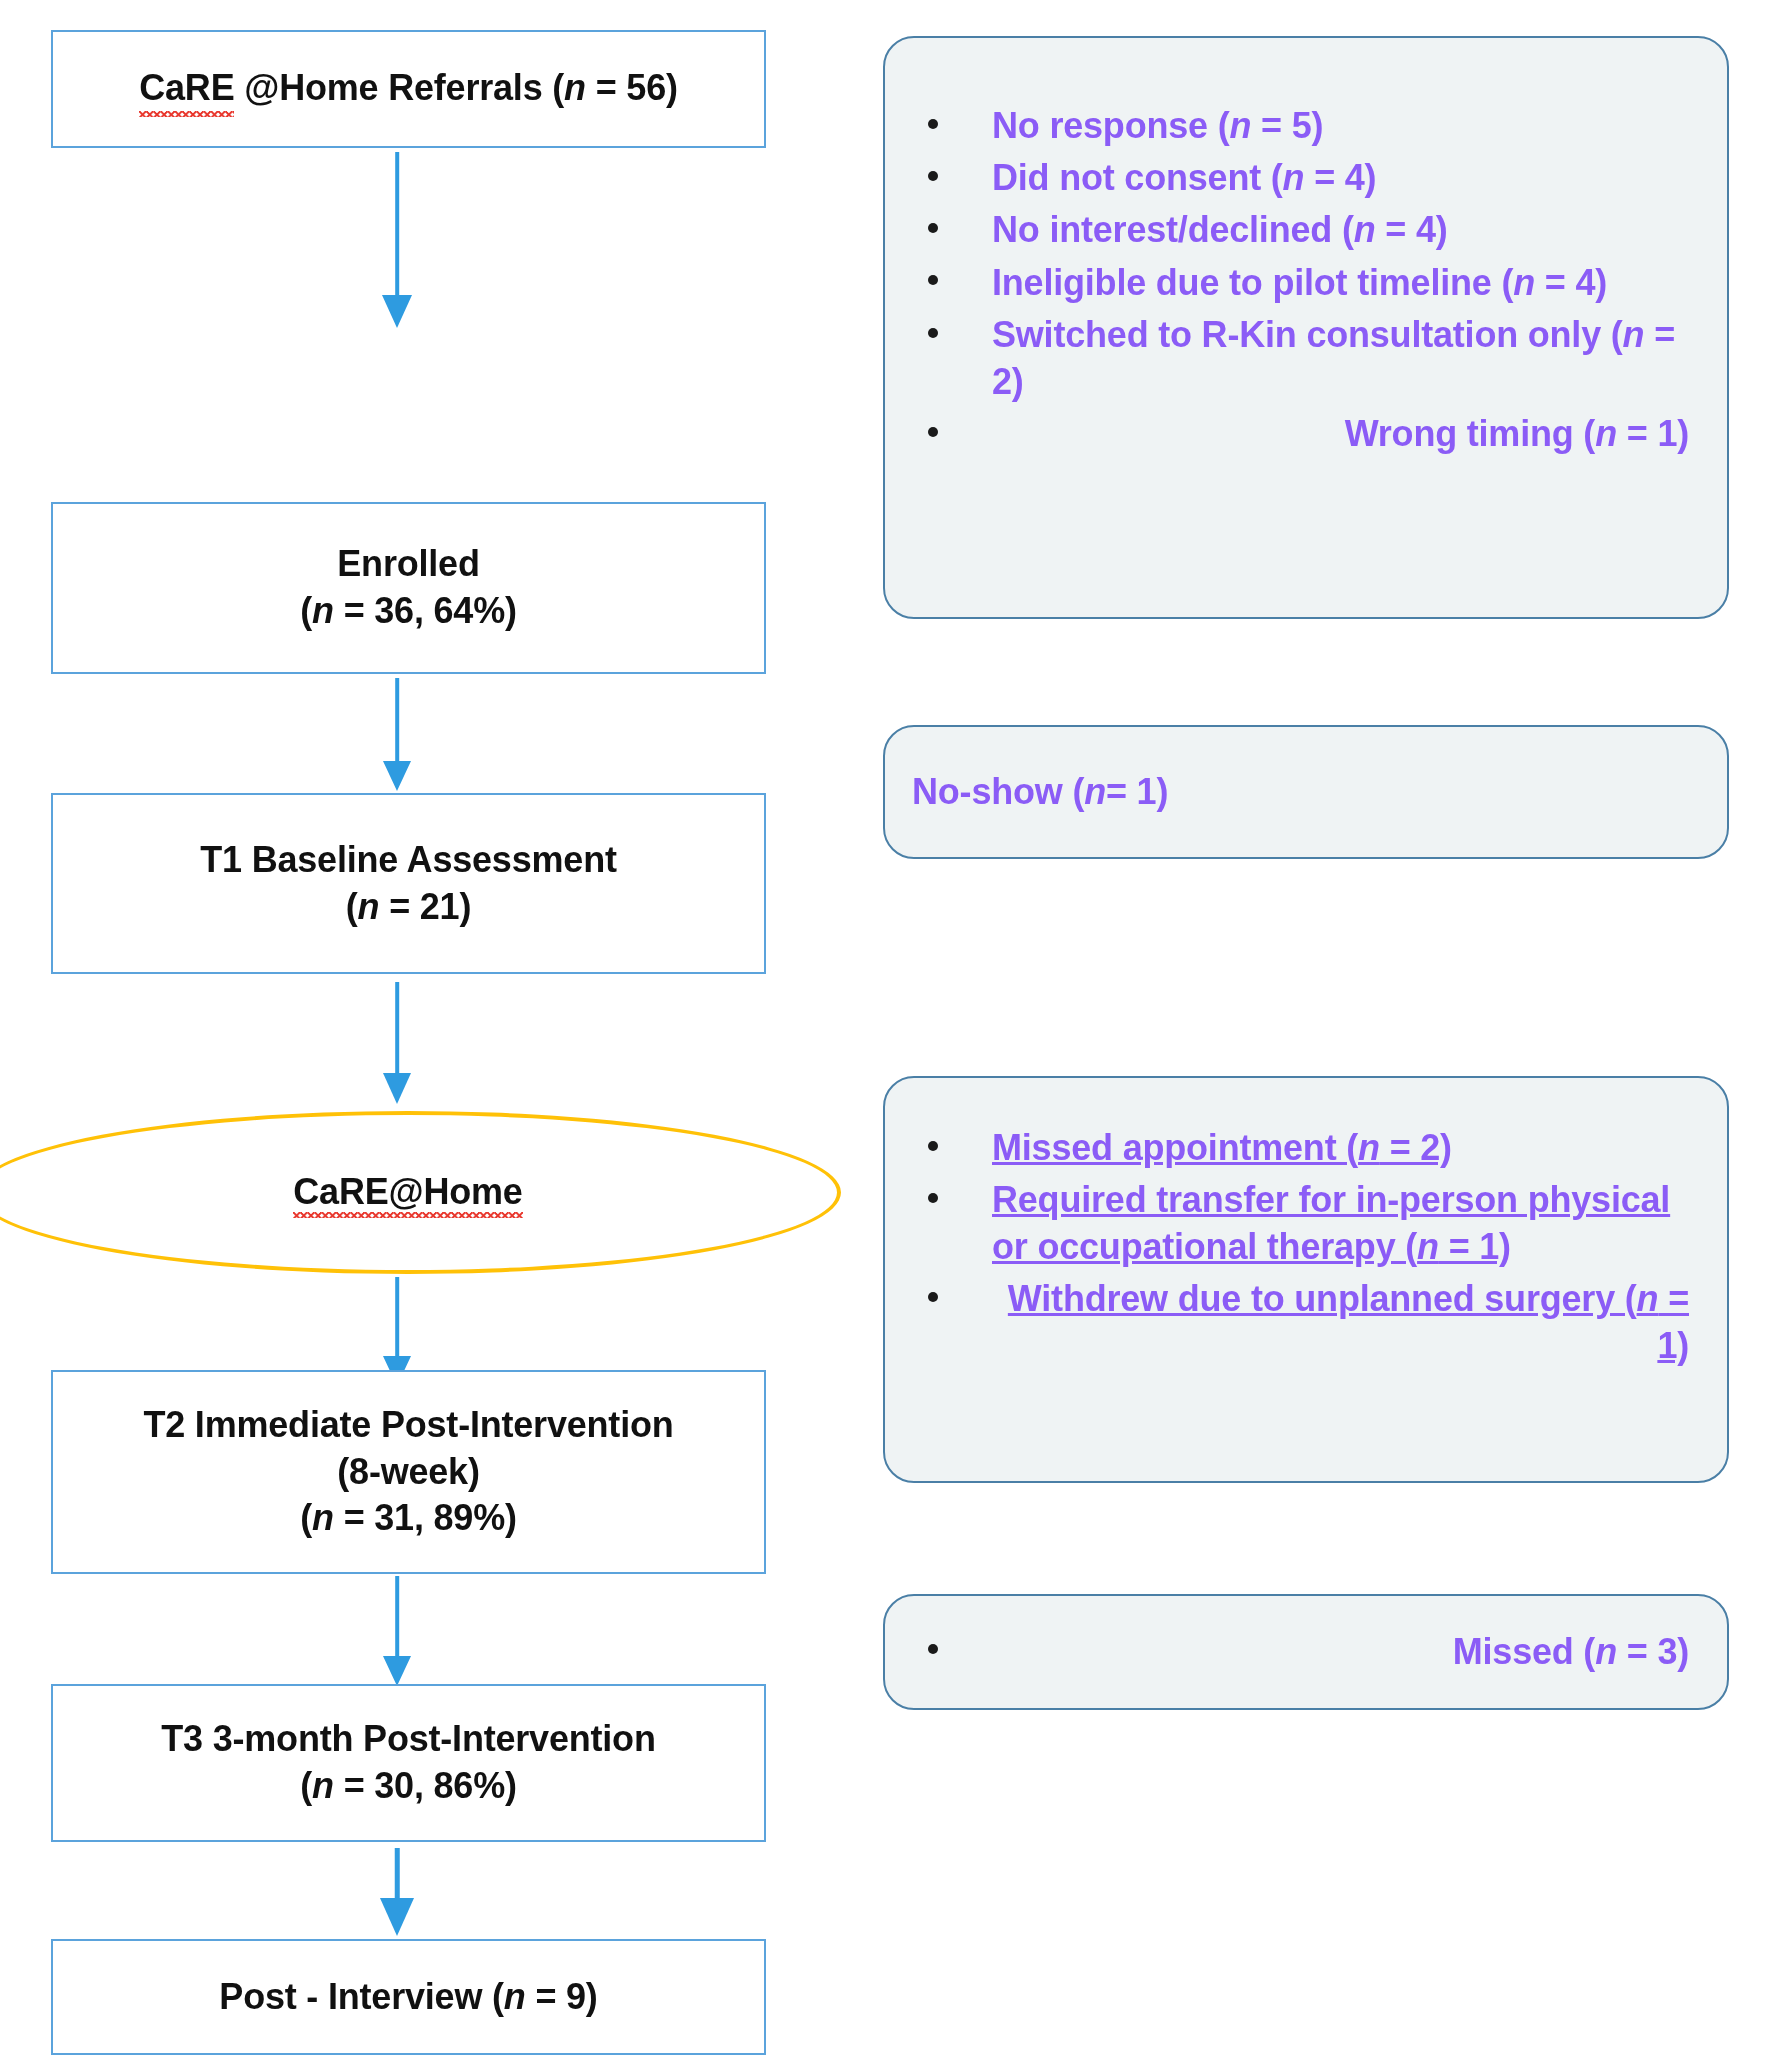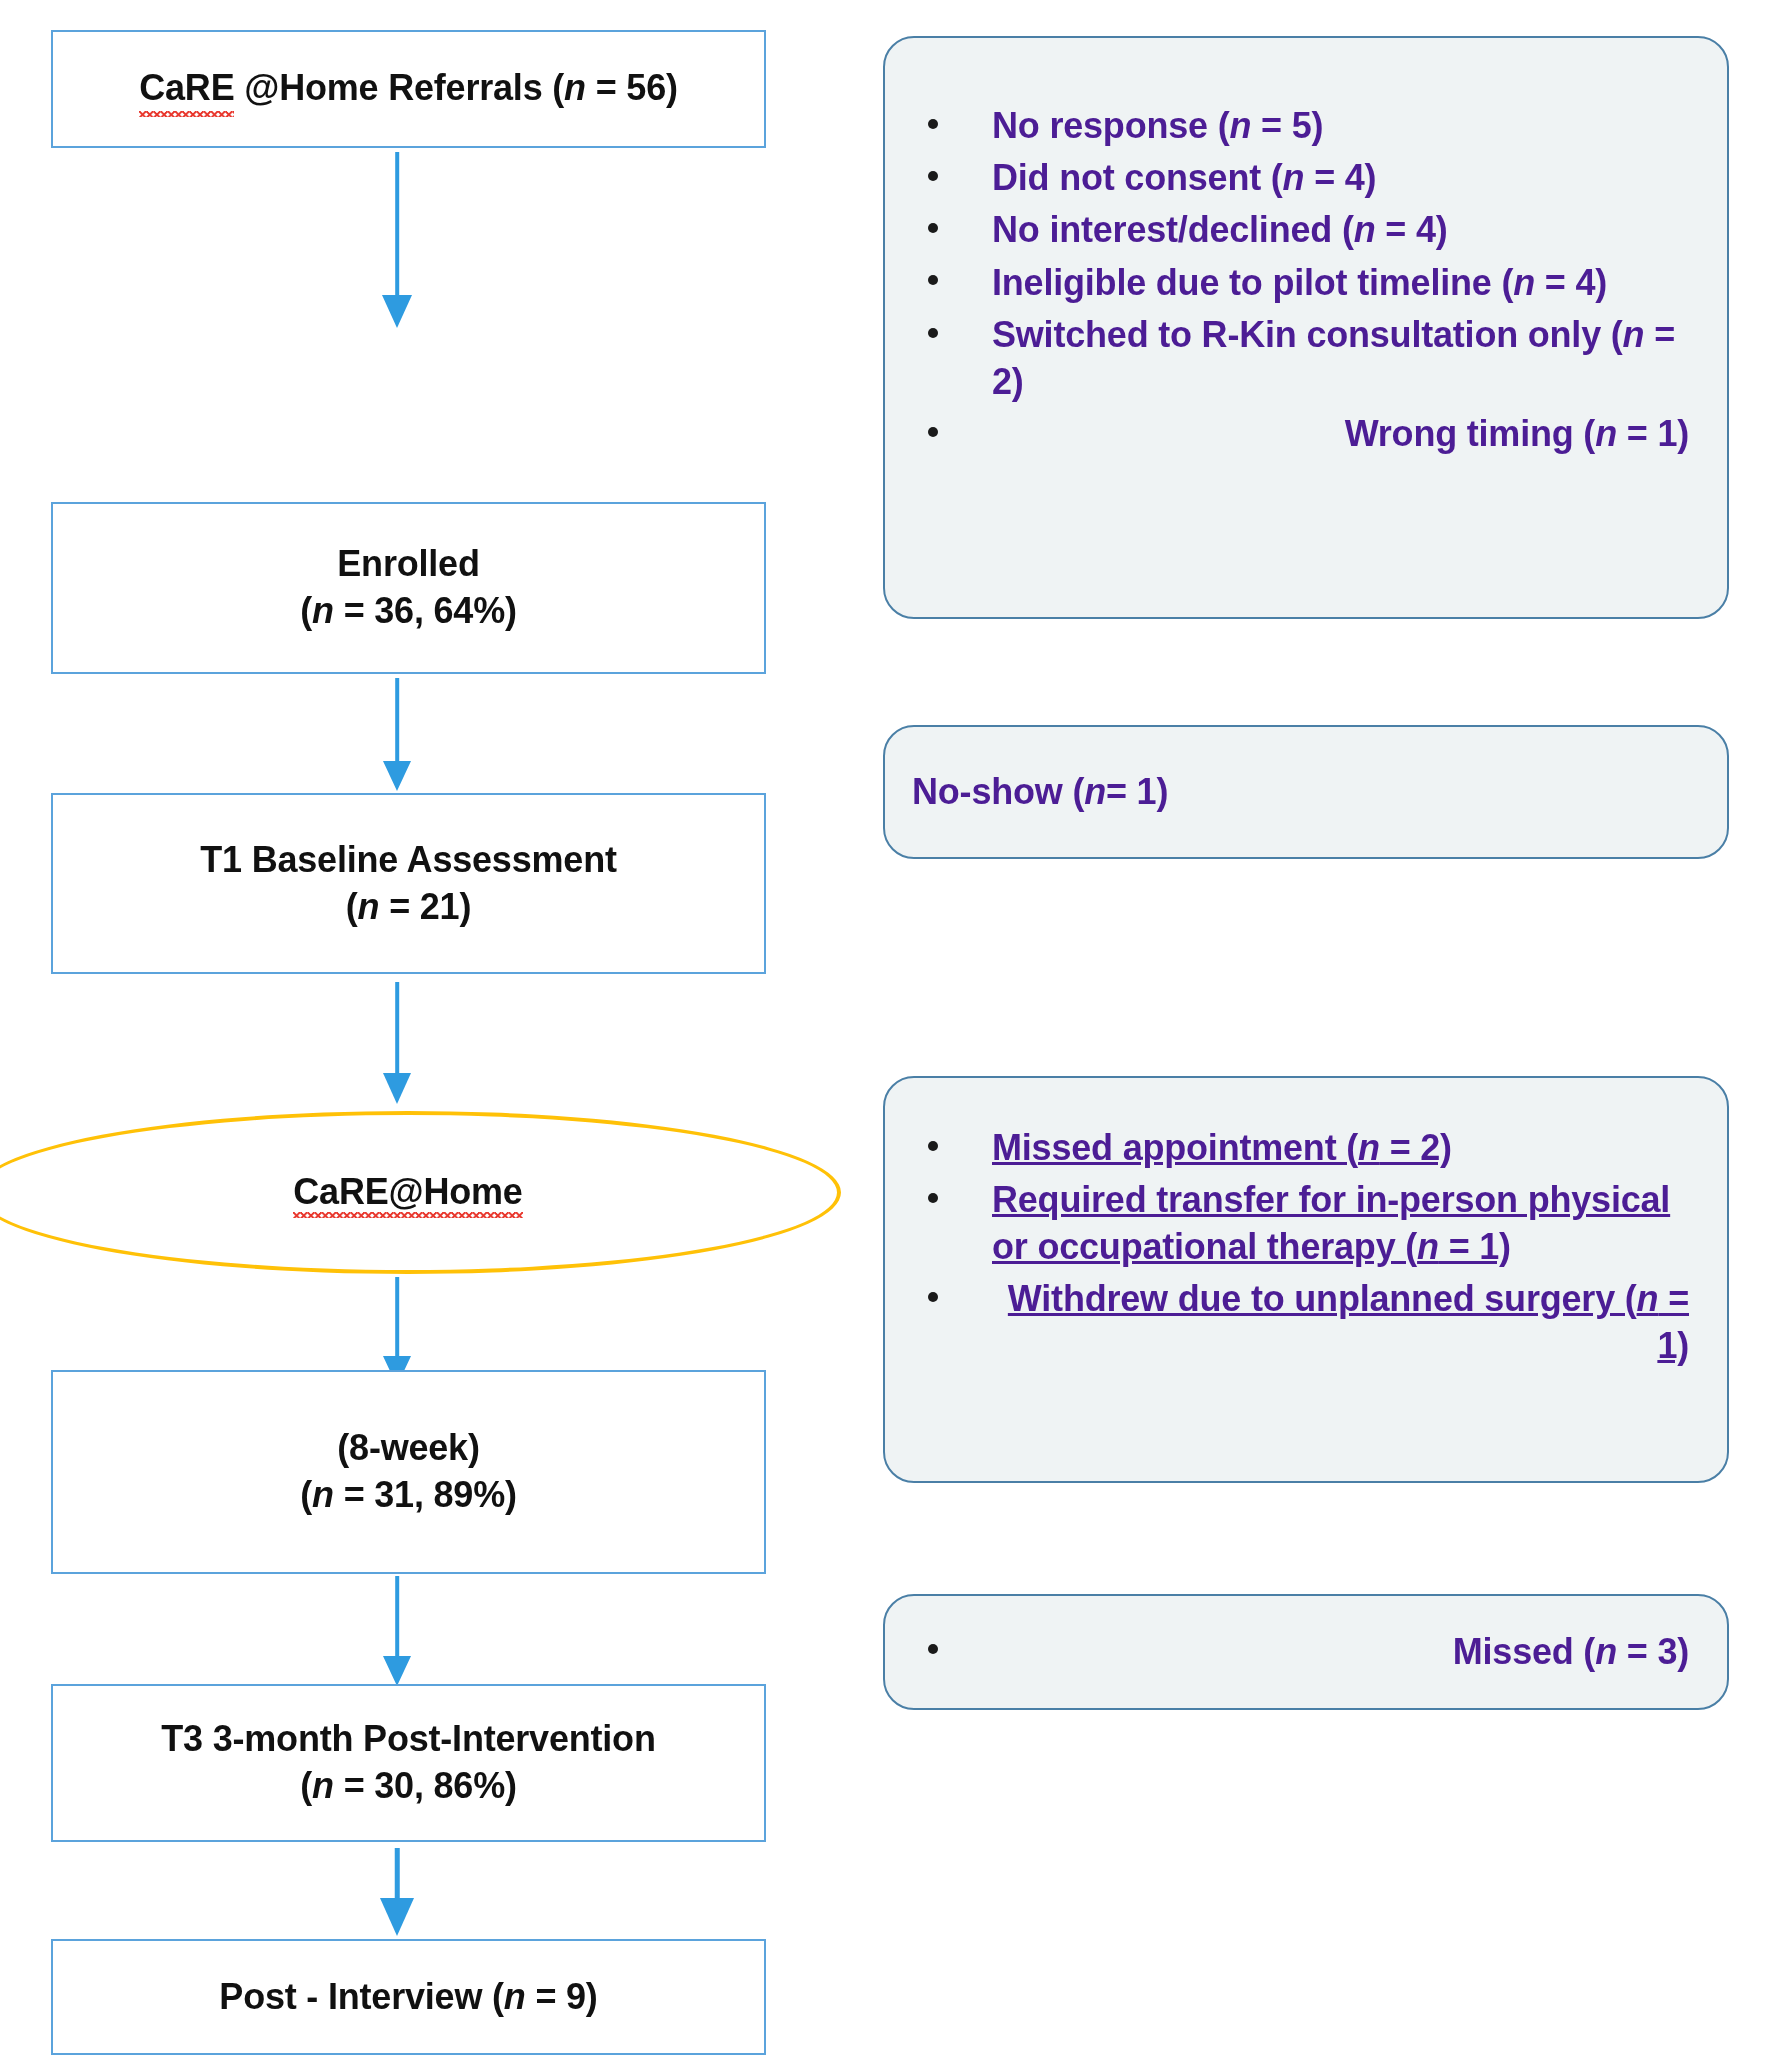--- a/index.html
+++ b/index.html
@@ -30,21 +30,21 @@
   .cbox{
     position:absolute;
     box-sizing:border-box;
     background:#EFF3F4;
     border:2.7px solid #4A7FA6;
     border-radius:31px;
     font-weight:700;
     font-size:36px;
     line-height:1.30;
     letter-spacing:-0.2px;
-    color:#4c1d95;
+    color:#8b5cf6;
   }
   .cbox ul{
     list-style:none;margin:0;padding:0;
     display:flex;flex-direction:column;
   }
   .cbox li{
     position:relative;
     padding-left:107px;
     margin:0 0 5.4px 0;
   }
@@ -144,20 +144,21 @@
     <span class="sq">CaRE@Home</span>
   </div>
 
   <div class="arrow" style="left:357px;top:1277px;width:54px;height:109px;">
     <div class="shaft" style="width:3.6px;height:81px;"></div>
     <div class="head" style="border-width:30px 14.5px 0 14.5px;"></div>
   </div>
 
   <div class="pbox" style="left:38px;top:1370px;width:715px;height:204px;">
     <span>
+      <span class="tl">T2 Immediate Post-Intervention</span>
       <span class="tl">(8-week)</span>
       <span class="tl"><span>(</span><span class="it">n</span><span> = 31, 89%)</span></span>
     </span>
   </div>
 
   <div class="arrow" style="left:357px;top:1576px;width:54px;height:110px;">
     <div class="shaft" style="width:3.6px;height:83px;"></div>
     <div class="head" style="border-width:30px 14.5px 0 14.5px;"></div>
   </div>
 

